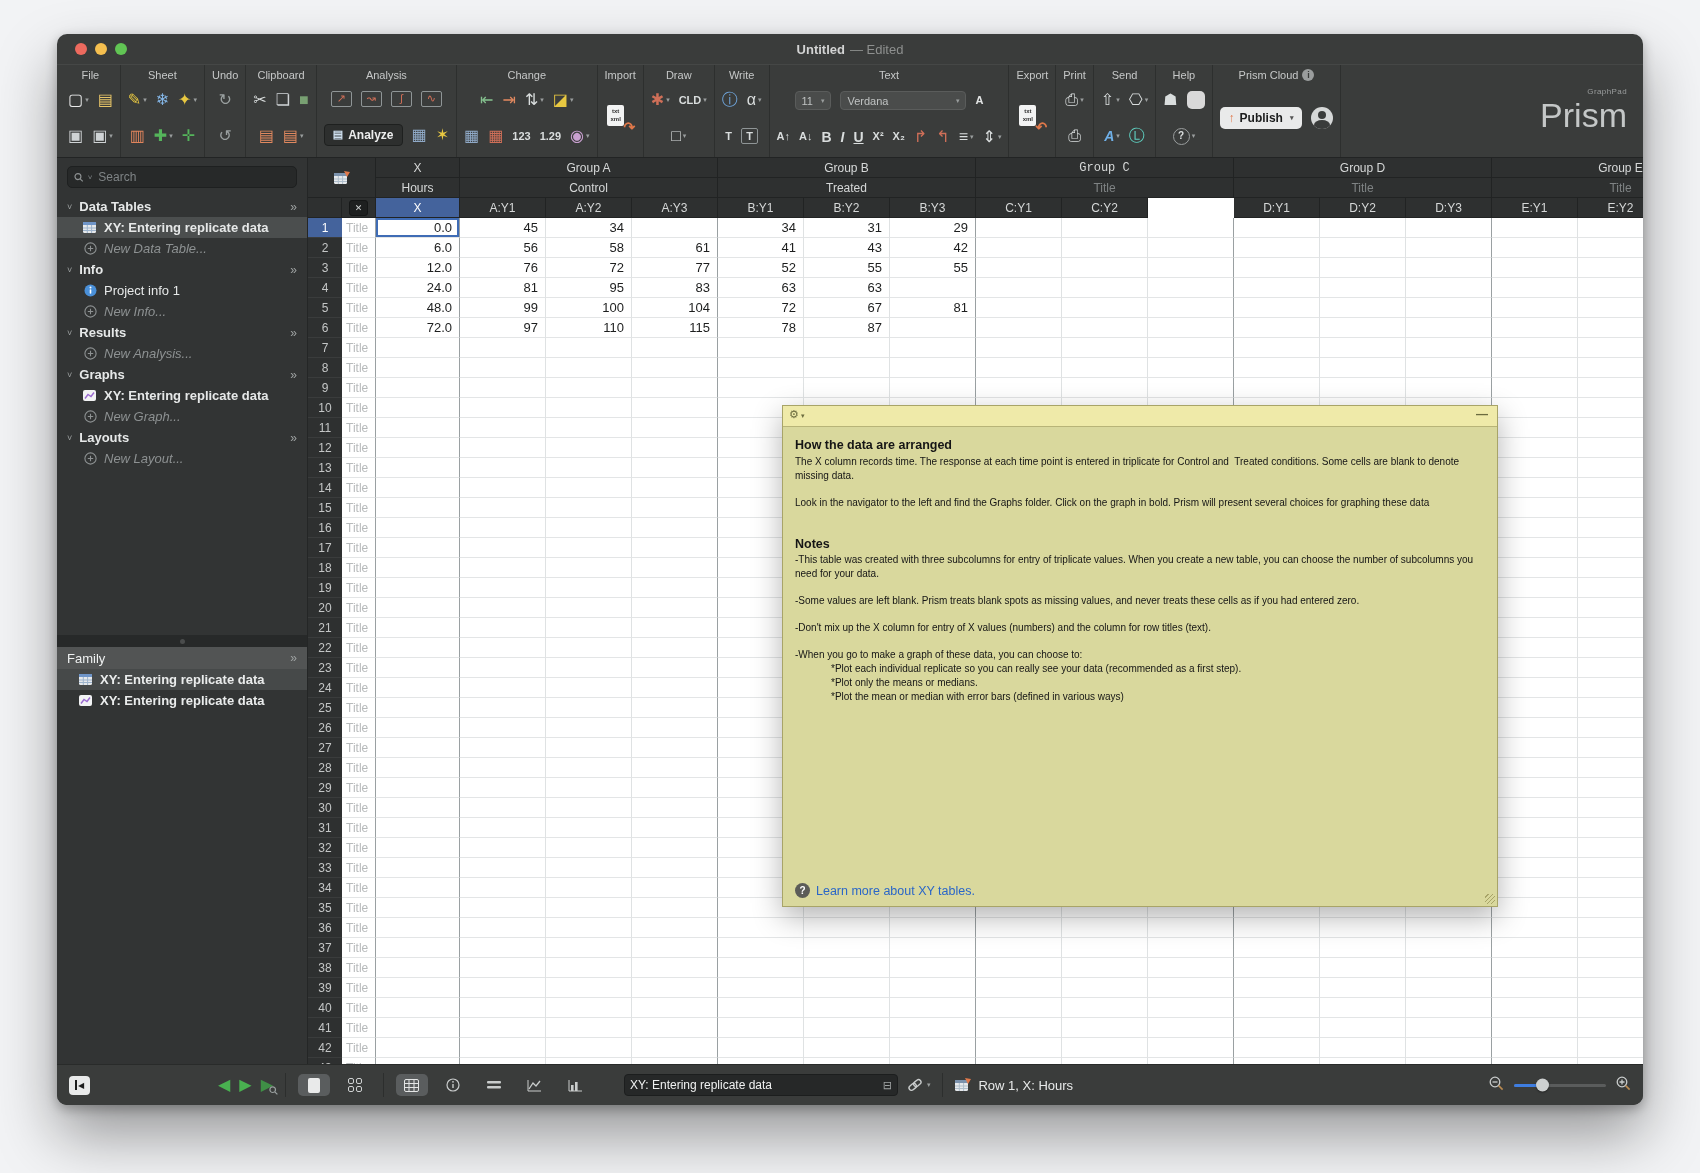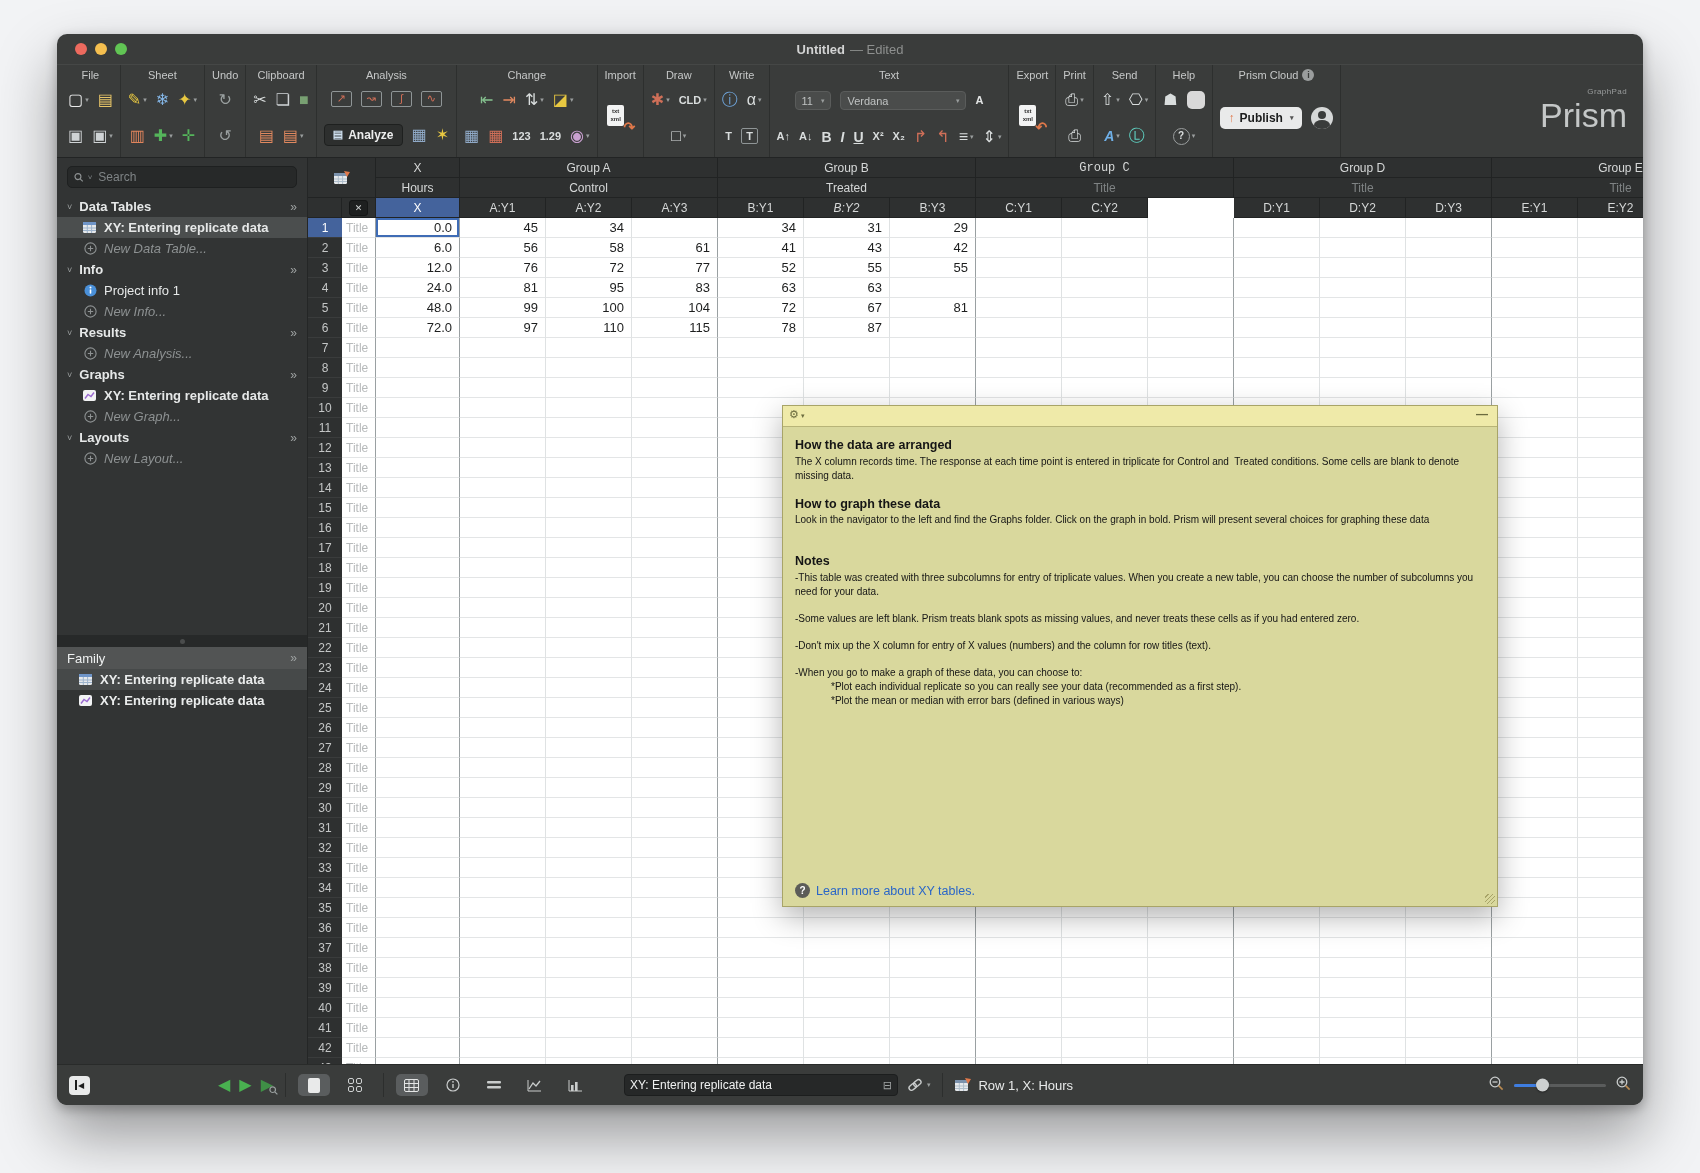--- a/index.html
+++ b/index.html
@@ -706,21 +706,21 @@
           <div class="h-row">
             <div class="h-cell" style="width: 34px;"></div>
             <div class="h-cell" style="width: 34px;">
               <span class="xbtn">✕</span>
             </div>
             <div class="h-cell xsel" style="width: 84px;">X</div>
             <div class="h-cell" style="width: 86px;">A:Y1</div>
             <div class="h-cell" style="width: 86px;">A:Y2</div>
             <div class="h-cell" style="width: 86px;">A:Y3</div>
             <div class="h-cell" style="width: 86px;">B:Y1</div>
-            <div class="h-cell" style="width: 86px; font-style: italic;">B:Y2</div>
+            <div class="h-cell" style="width: 86px;">B:Y2</div>
             <div class="h-cell" style="width: 86px;">B:Y3</div>
             <div class="h-cell" style="width: 86px;">C:Y1</div>
             <div class="h-cell" style="width: 86px;">C:Y2</div>
             <div class="h-cell" style="width: 86px; margin-top: 43px;">C:Y3</div>
             <div class="h-cell" style="width: 86px;">D:Y1</div>
             <div class="h-cell" style="width: 86px;">D:Y2</div>
             <div class="h-cell" style="width: 86px;">D:Y3</div>
             <div class="h-cell" style="width: 86px;">E:Y1</div>
             <div class="h-cell" style="width: 86px;">E:Y2</div>
           </div>
@@ -1553,33 +1553,33 @@
 
       <div id="note">
         <div id="note-head">
           <span class="note-gear">⚙<span class="caret">▾</span></span>
           <span class="note-min">—</span>
         </div>
         <div id="note-body">
             <div class="nb-h">How the data are arranged</div>
             <div class="nb-p">The X column records time. The response at each time point is entered in triplicate for Control and  Treated conditions. Some cells are blank to denote missing data.</div>
             <div class="nb-gap"></div>
-            <div class="nb-h">How to graph these data</div>
             <div class="nb-p">Look in the navigator to the left and find the Graphs folder. Click on the graph in bold. Prism will present several choices for graphing these data</div>
             <div class="nb-gap"></div>
             <div class="nb-gap"></div>
             <div class="nb-h">Notes</div>
             <div class="nb-p">-This table was created with three subcolumns for entry of triplicate values. When you create a new table, you can choose the number of subcolumns you need for your data.</div>
             <div class="nb-gap"></div>
             <div class="nb-p">-Some values are left blank. Prism treats blank spots as missing values, and never treats these cells as if you had entered zero.</div>
             <div class="nb-gap"></div>
             <div class="nb-p">-Don't mix up the X column for entry of X values (numbers) and the column for row titles (text).</div>
             <div class="nb-gap"></div>
             <div class="nb-p">-When you go to make a graph of these data, you can choose to:</div>
             <div class="nb-p nb-ind">*Plot each individual replicate so you can really see your data (recommended as a first step).</div>
+            <div class="nb-p nb-ind">*Plot only the means or medians.</div>
             <div class="nb-p nb-ind">*Plot the mean or median with error bars (defined in various ways)</div>
           </div>
         <div id="note-link">
           <span class="qcirc">?</span>
           <span>Learn more about XY tables.</span>
         </div>
         <div id="note-resize"></div>
       </div>
     </div>
   </div>

